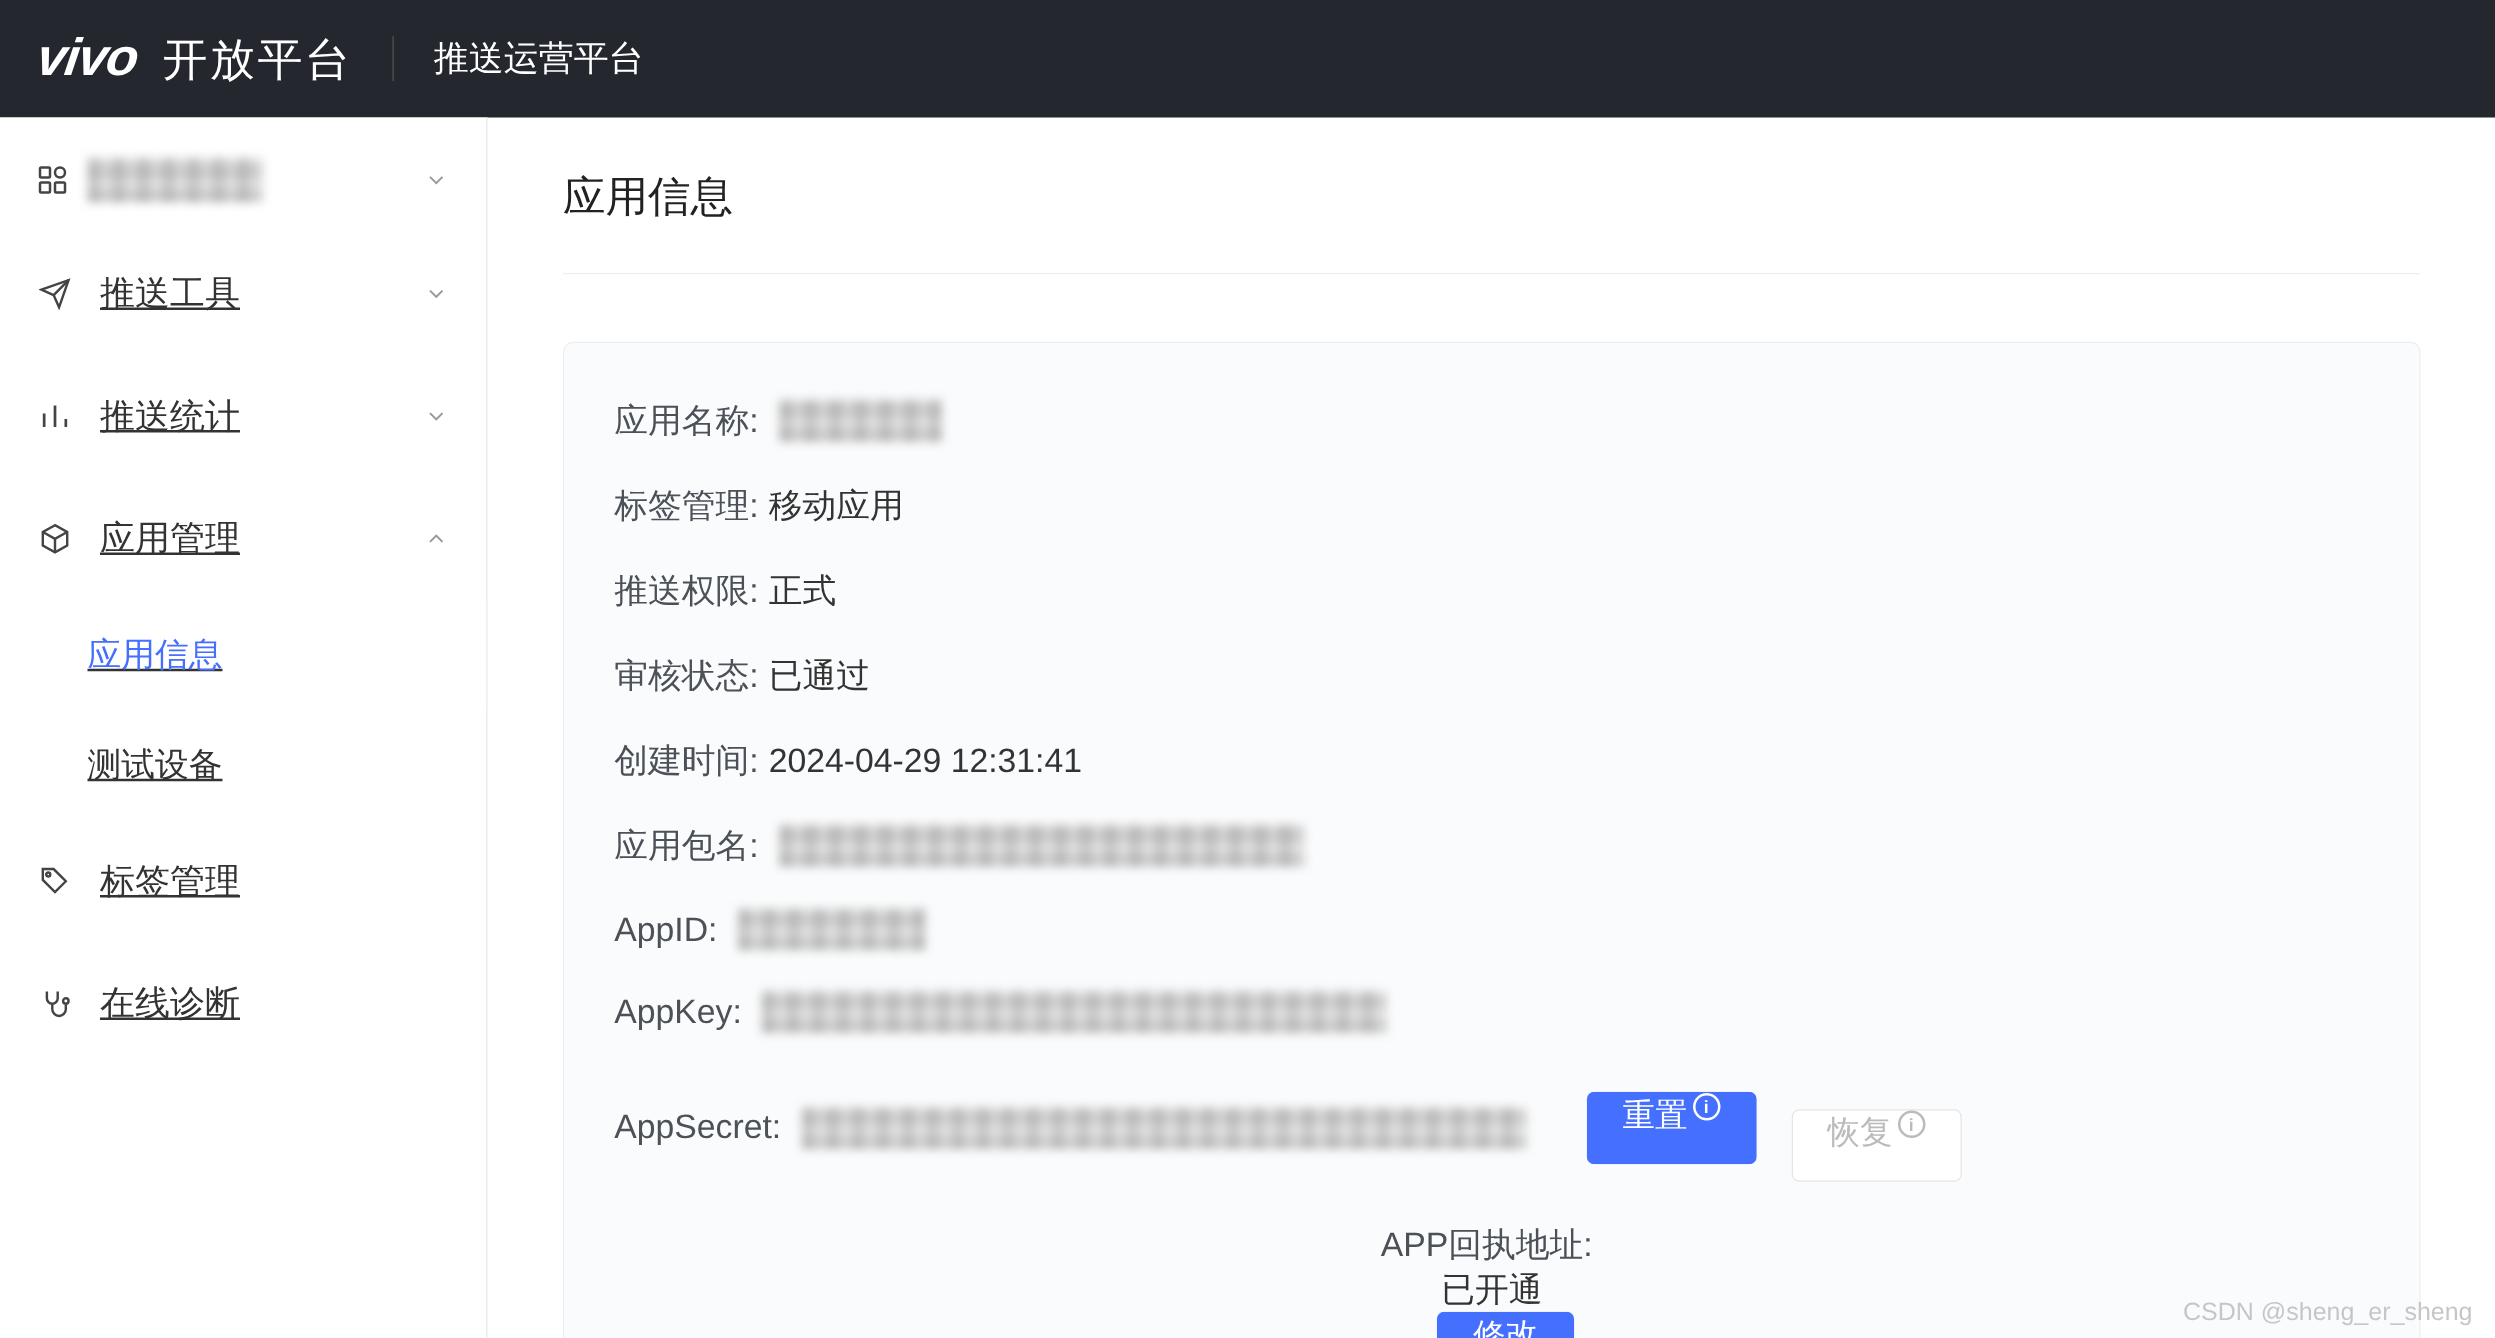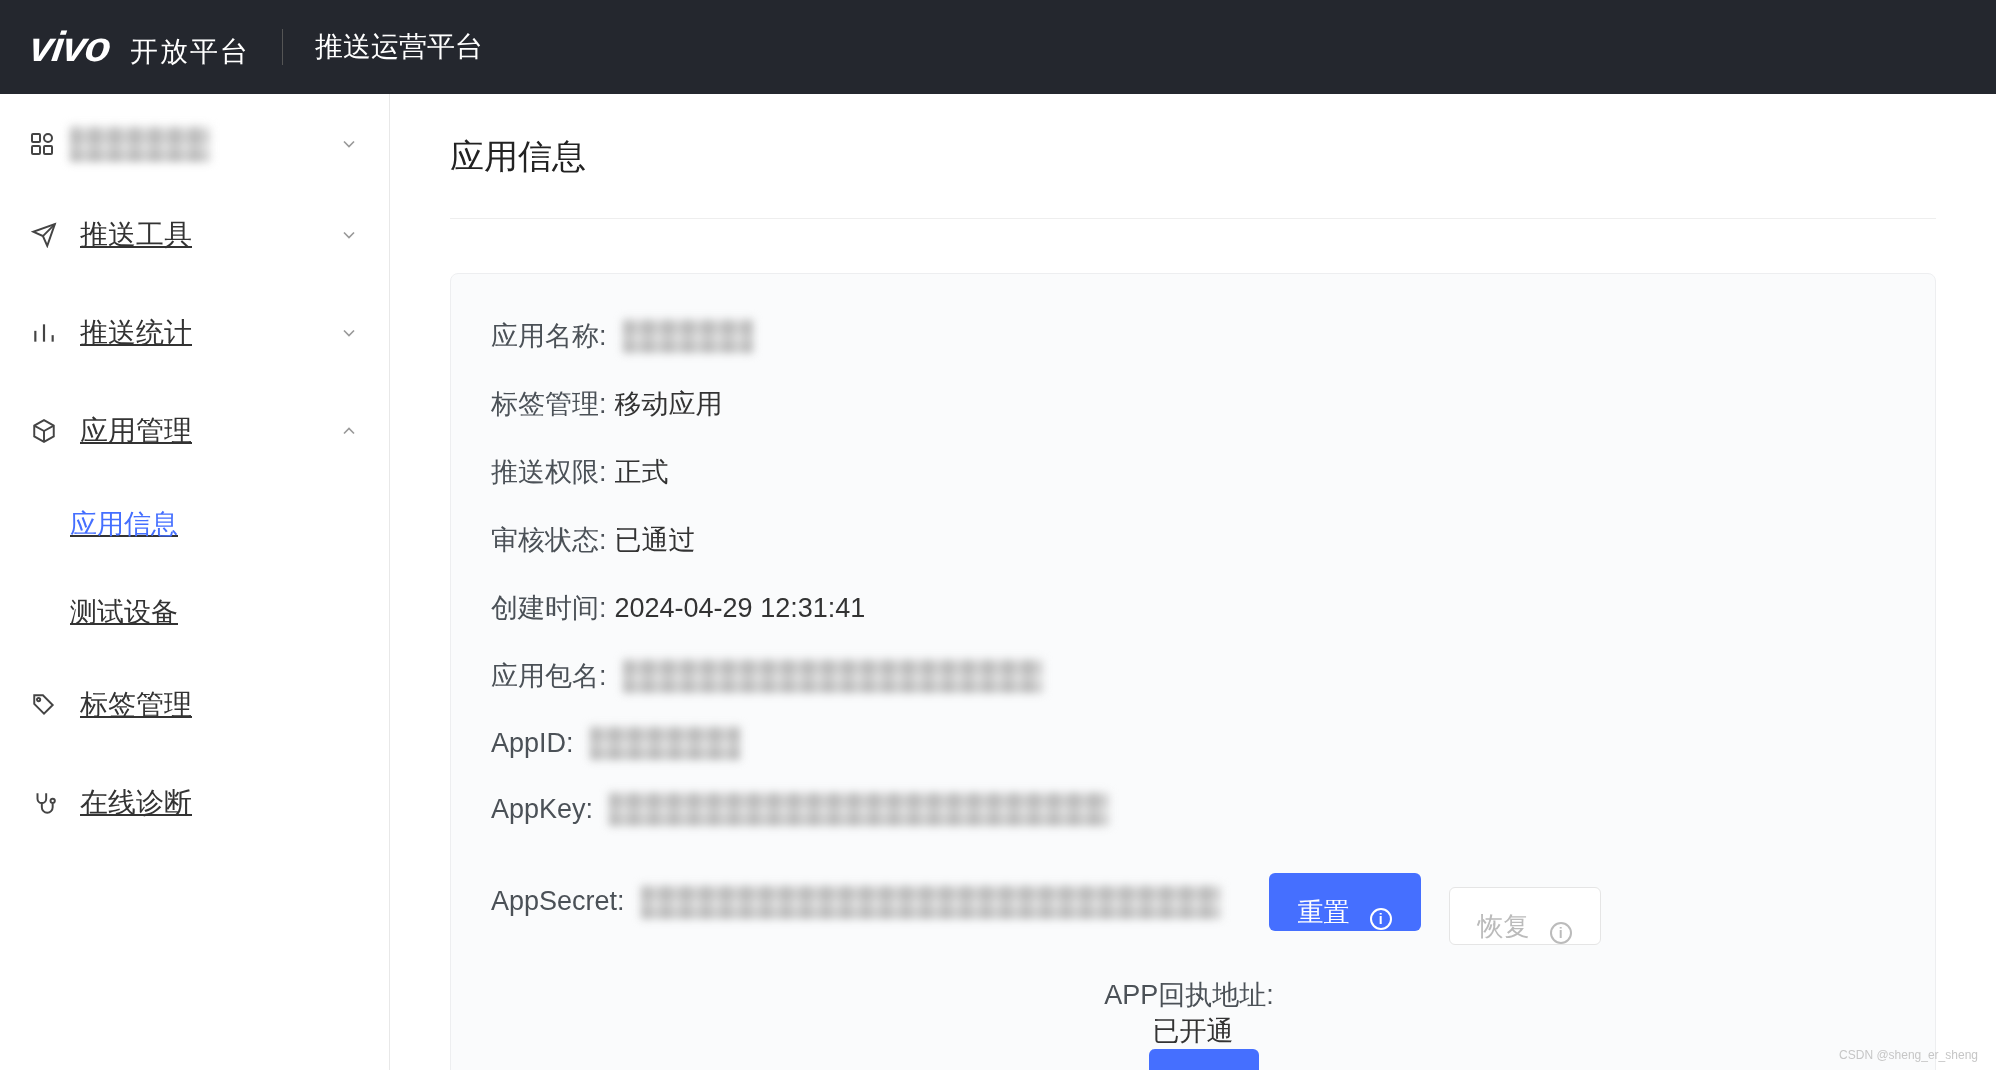--- a/index.html
+++ b/index.html
@@ -31,21 +31,21 @@
     .logo-vivo {
       font-weight: 700;
       font-size: 42px;
       transform: skewX(-8deg);
       letter-spacing: -1px;
     }
     .logo-text {
       margin-left: 20px;
       font-style: normal;
       font-weight: 400;
-      font-size: 28px;
+      font-size: 36px;
     }
     .header-divider {
       width: 1px;
       height: 36px;
       background: #555;
       margin: 0 32px;
     }
     .header-subtitle {
       color: #fff;
       font-size: 28px;
@@ -146,30 +146,30 @@
     }
     .field-label {
       color: #4b5157;
       margin-right: 8px;
     }
     .field-value {
       color: #333;
     }
     .btn {
       display: inline-flex;
-      align-items: flex-end;
+      align-items: flex-start;
       justify-content: center;
       height: 58px;
       padding: 0 28px;
       font-size: 26px;
       border-radius: 6px;
       cursor: pointer;
       border: 1px solid transparent;
       margin-left: 16px;
-      gap: 20px;
+      gap: 4px;
     }
     .btn-primary {
       background: #456fff;
       color: #fff;
     }
     .btn-outline {
       background: #fff;
       border: 1px solid #d9d9d9;
       color: #333;
     }
@@ -187,21 +187,21 @@
       display: inline-flex;
       align-items: center;
       justify-content: center;
       font-size: 14px;
       font-weight: bold;
     }
     .watermark {
       position: fixed;
       bottom: 8px;
       right: 18px;
-      font-size: 12px;
+      font-size: 20px;
       color: #c6c6c6;
     }
     svg { display: block; }
   </style>
 </head>
 <body>
 
 <div class="header">
   <div class="logo">
     <span class="logo-vivo">vivo</span>

